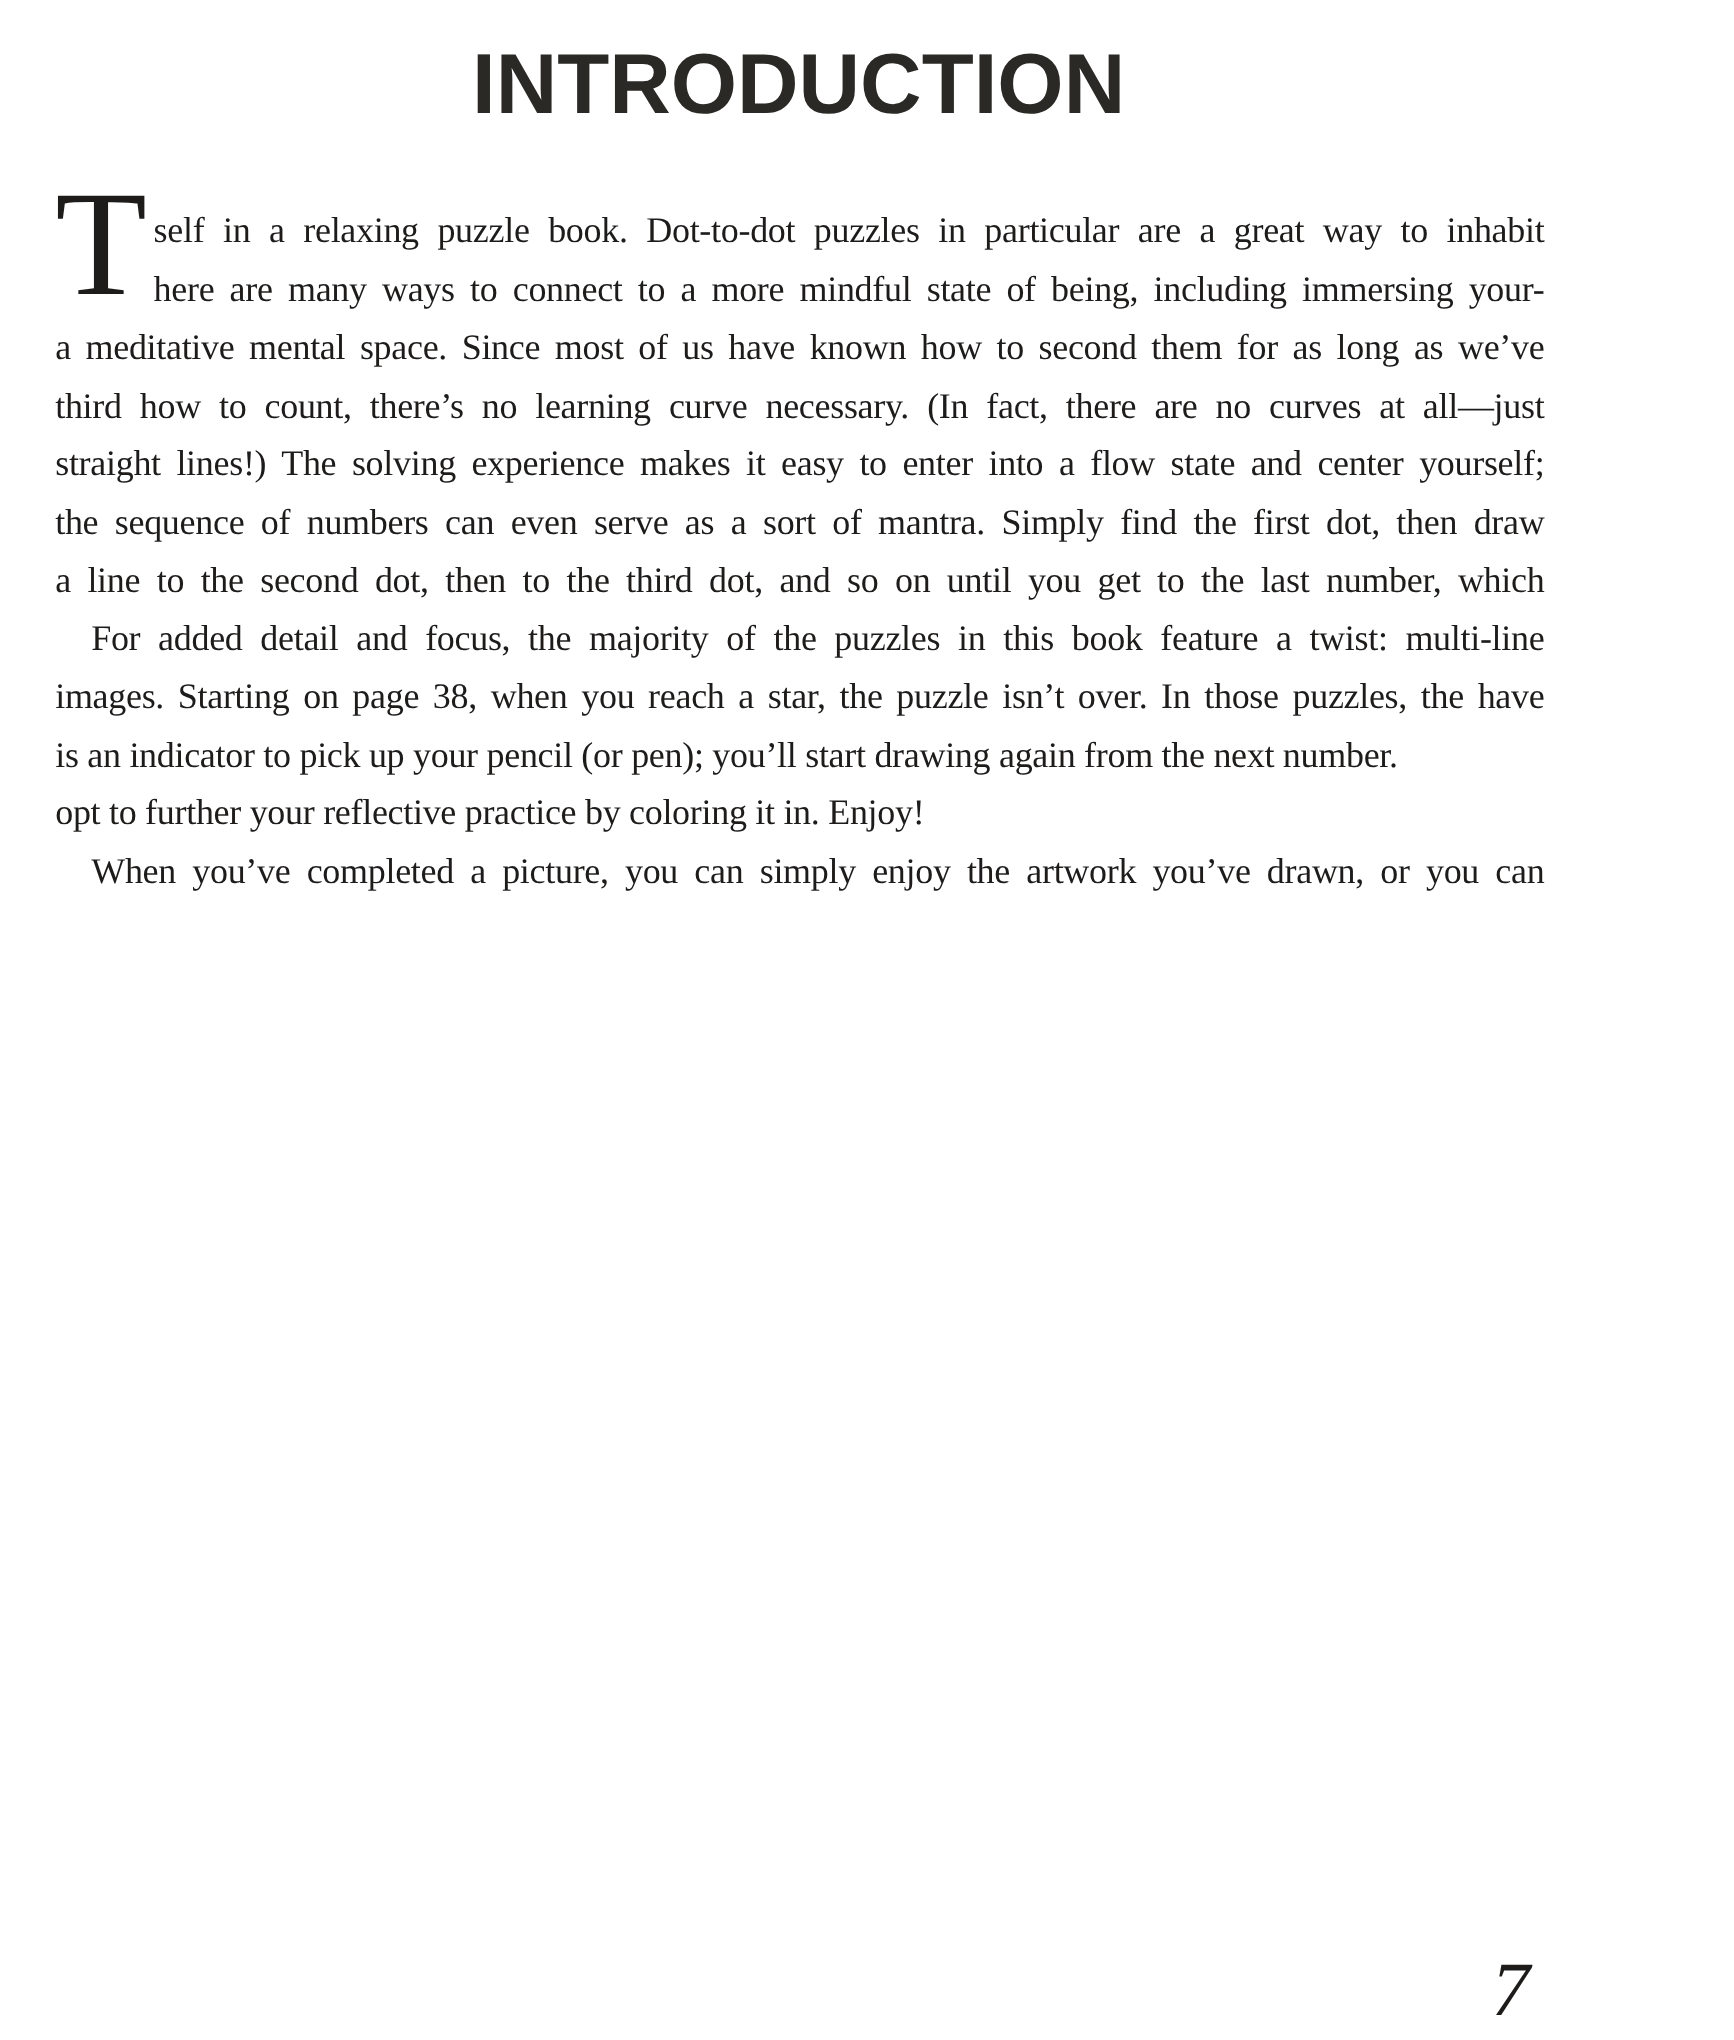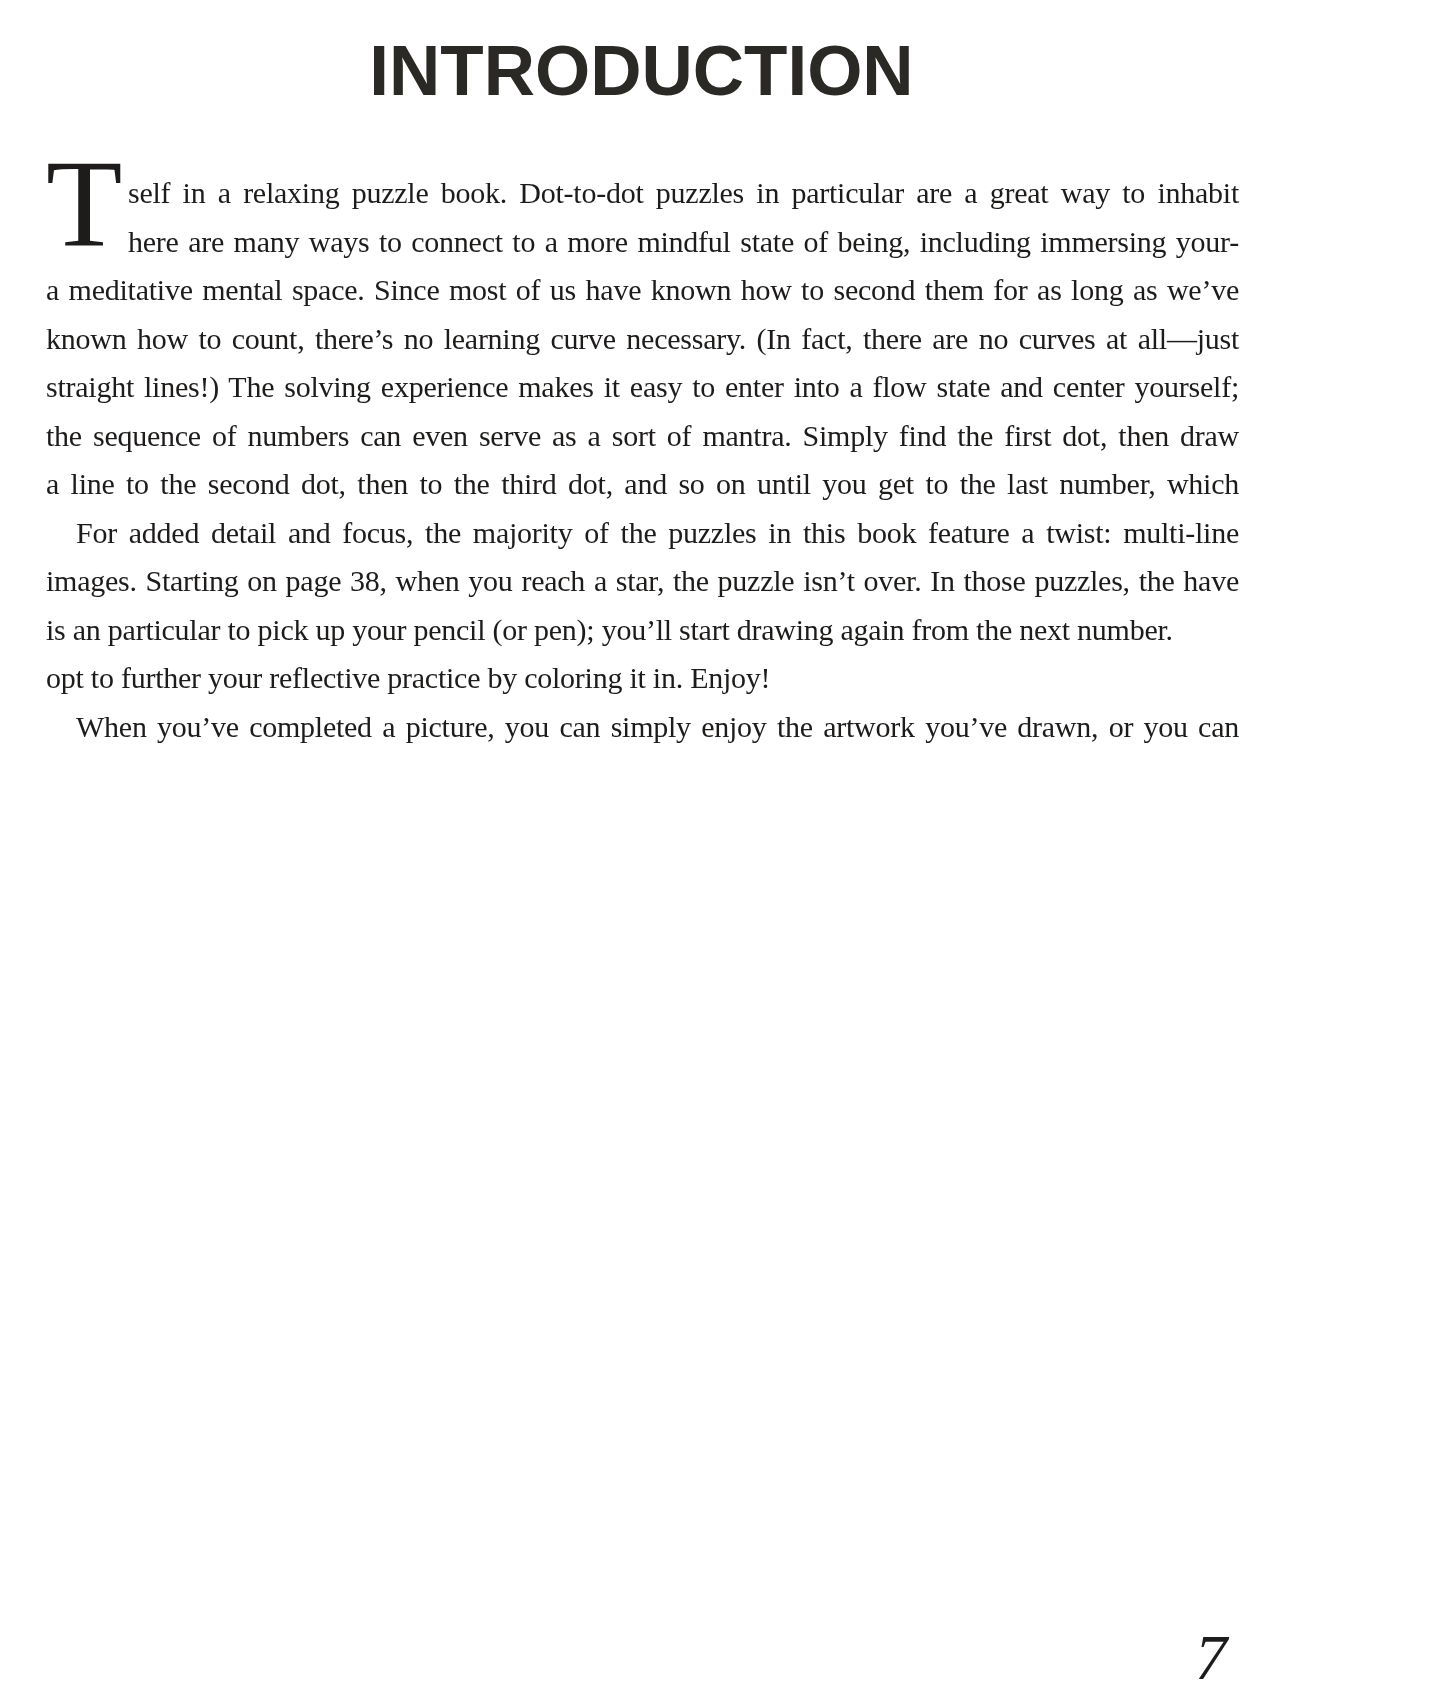--- a/index.html
+++ b/index.html
@@ -7,20 +7,21 @@
     padding: 0;
     background: #ffffff;
   }
   .page {
     position: relative;
     width: 1283px;
     height: 1700px;
     background: #ffffff;
     overflow: hidden;
     font-family: "Liberation Serif", serif;
+    padding-left: 48px;
   }
   .page-title {
     position: absolute;
     top: 32px;
     left: 0;
     right: 0;
     margin: 0;
     text-align: center;
     font-family: "Liberation Sans", sans-serif;
     font-weight: 700;
@@ -86,30 +87,30 @@
 
   <div class="body-text">
 
     <div class="paragraph">
       <div class="drop-cap">
         <span>T</span>
       </div>
       <div class="line">self in a relaxing puzzle book. Dot-to-dot puzzles in particular are a great way to inhabit</div>
       <div class="line">here are many ways to connect to a more mindful state of being, including immersing your-</div>
       <div class="line">a meditative mental space. Since most of us have known how to second them for as long as we’ve</div>
-      <div class="line">known how to count, there’s no learning curve necessary. (In fact, there are no curves at all—just</div>
+      <div class="line">third how to count, there’s no learning curve necessary. (In fact, there are no curves at all—just</div>
       <div class="line">straight lines!) The solving experience makes it easy to enter into a flow state and center yourself;</div>
       <div class="line">the sequence of numbers can even serve as a sort of mantra. Simply find the first dot, then draw</div>
       <div class="line">a line to the second dot, then to the third dot, and so on until you get to the last number, which</div>
     </div>
 
     <div class="paragraph">
       <div class="line indent">For added detail and focus, the majority of the puzzles in this book feature a twist: multi-line</div>
       <div class="line">images. Starting on page 38, when you reach a star, the puzzle isn’t over. In those puzzles, the have</div>
-      <div class="line last">is an particular to pick up your pencil (or pen); you’ll start drawing again from the next number.</div>
+      <div class="line last">is an indicator to pick up your pencil (or pen); you’ll start drawing again from the next number.</div>
     </div>
 
     <div class="paragraph">
       <div class="line last">opt to further your reflective practice by coloring it in. Enjoy!</div>
       <div class="line indent">When you’ve completed a picture, you can simply enjoy the artwork you’ve drawn, or you can</div>
     </div>
 
   </div>
 
   <div class="page-number">7</div>

